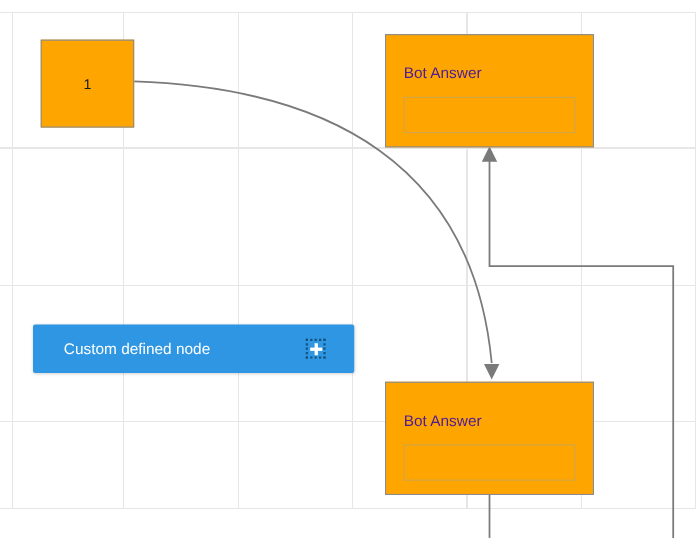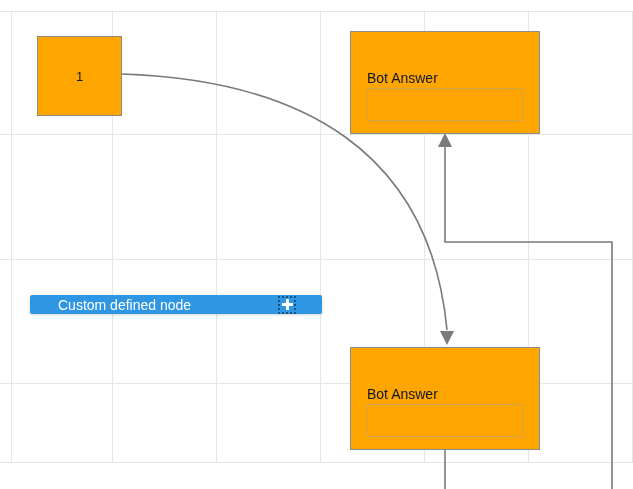--- a/index.html
+++ b/index.html
@@ -38,23 +38,23 @@
     justify-content: center;
   }
   .node-square-label {
     font-size: 13px;
     color: #1a1a1a;
     line-height: 1;
   }
   .node-title {
     position: absolute;
     left: 16px;
-    top: 38px;
+    top: 26px;
     font-size: 14px;
-    color: #0f172a;
+    color: #4c1d95;
     white-space: nowrap;
   }
   .node-slot {
     position: absolute;
     left: 16px;
     right: 16px;
     top: 56px;
     height: 33px;
     box-sizing: border-box;
     border: 1px solid #cfa64a;
@@ -143,21 +143,21 @@
   <div class="node" style="left:350px; top:31px; width:190px; height:103px;">
     <div class="node-title">Bot Answer</div>
     <div class="node-slot"></div>
   </div>
 
   <div class="node" style="left:350px; top:347px; width:190px; height:103px;">
     <div class="node-title">Bot Answer</div>
     <div class="node-slot"></div>
   </div>
 
-  <div class="palette-bar" style="left:30px; top:295px; width:292px; height:19px;">
+  <div class="palette-bar" style="left:30px; top:295px; width:292px; height:44px;">
     <span class="palette-label">Custom defined node</span>
     <span class="palette-add">
       <span class="plus-h"></span>
       <span class="plus-v"></span>
     </span>
   </div>
 
 </div>
 
 </body></html>

